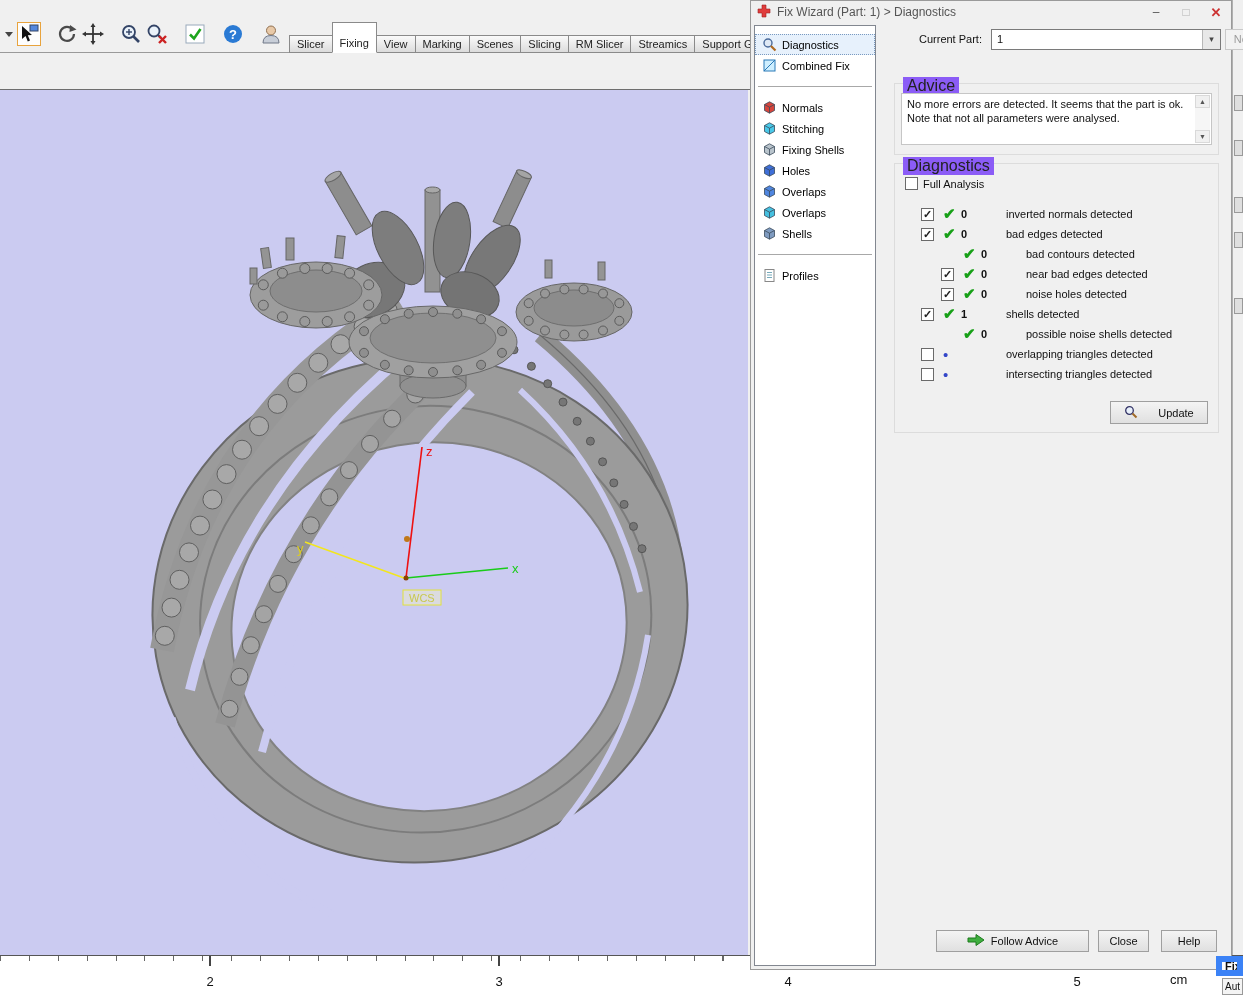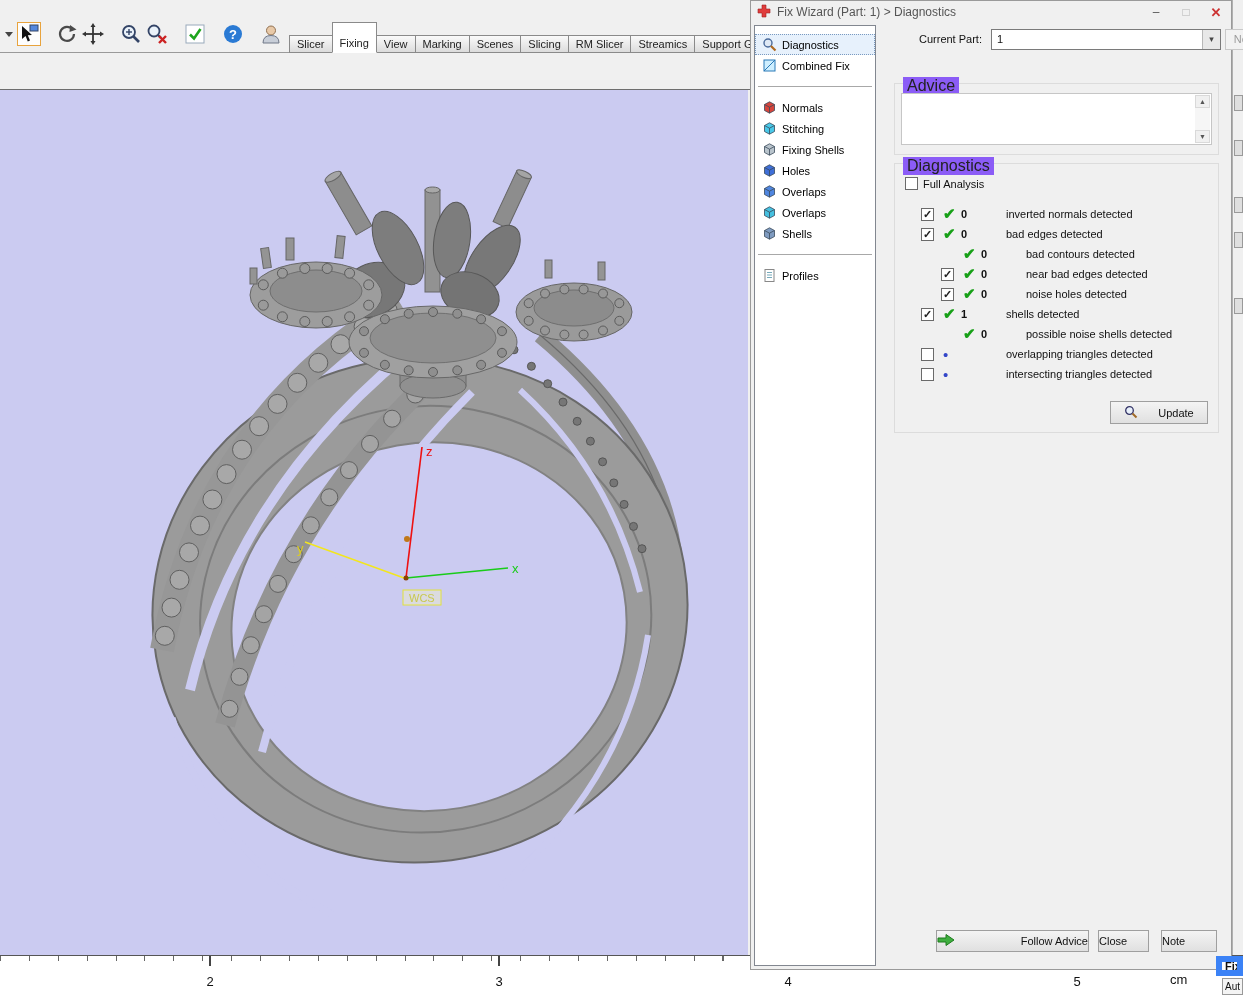--- a/index.html
+++ b/index.html
@@ -68,21 +68,21 @@
   .diag-row{display:flex;align-items:center;height:20px;padding-left:26px;font-size:11px;}
   .diag-row.indent1{padding-left:46px;}
   .cbcell{width:22px;display:flex;align-items:center;flex:0 0 auto;}
   .mark{width:18px;flex:0 0 auto;text-align:left;}
   .mark.check{color:#17a017;font-size:15px;font-weight:bold;}
   .mark.dot{color:#3346c8;font-size:15px;}
   .count{width:45px;font-weight:bold;flex:0 0 auto;}
   .dlabel{color:#111;white-space:nowrap;}
   .update-btn{position:absolute;right:10px;bottom:8px;width:98px;height:23px;gap:20px;}
 
-  .footer-btn{position:absolute;height:22px;gap:6px;justify-content:space-between;}
+  .footer-btn{position:absolute;height:22px;gap:6px;}
   .btn-follow{left:185px;top:929px;width:153px;}
   .btn-close{left:347px;top:929px;width:51px;}
   .btn-help{left:410px;top:929px;width:56px;}
 
   
   .right-strip{position:absolute;left:1232px;top:0;width:11px;height:955px;background:#f0f0f0;border-left:1px solid #b0b0b0;box-sizing:border-box;z-index:5;}
   .edge-chip{position:absolute;left:1px;width:9px;height:16px;background:#dfdfdf;border:1px solid #9a9a9a;box-sizing:border-box;}
   .fix-tab{position:absolute;left:1216px;top:956px;width:27px;height:20px;background:#fff;border:6px solid #3b82f6;box-sizing:border-box;font-size:11px;font-weight:bold;padding-left:3px;z-index:20;overflow:hidden;white-space:nowrap;display:flex;align-items:center;}
   .aut-tab{position:absolute;left:1222px;top:978px;width:21px;height:17px;background:#f4f4f4;border:1px solid #999;box-sizing:border-box;font-size:10px;padding-left:2px;z-index:20;overflow:hidden;white-space:nowrap;display:flex;align-items:center;}
 </style>
@@ -477,20 +477,21 @@
       <div class="combo">
         <span>1</span>
         <span class="combo-btn">▾</span>
       </div>
       <div class="btn disabled next-btn">Next</div>
     </div>
 
     <div class="groupbox advice-group">
       <span class="group-label">Advice</span>
       <div class="advice-box">
+        <div class="advice-text">No more errors are detected. It seems that the part is ok. Note that not all parameters were analysed.</div>
         <div class="advice-scroll">
           <div class="scroll-arrow up">▲</div>
           <div class="scroll-arrow down">▼</div>
         </div>
       </div>
     </div>
 
     <div class="groupbox diag-group">
       <span class="group-label">Diagnostics</span>
       <div class="full-analysis">
@@ -580,21 +581,21 @@
 
     <div class="btn footer-btn btn-follow">
       <span>
         <svg width="18" height="14" viewBox="0 0 18 14">
             <path d="M1 5 L9 5 L9 1.5 L17 7 L9 12.5 L9 9 L1 9 Z" fill="#3fae3f" stroke="#1c7a1c"></path>
           </svg>
       </span>
       <span>Follow Advice</span>
     </div>
     <div class="btn footer-btn btn-close">Close</div>
-    <div class="btn footer-btn btn-help">Note</div>
+    <div class="btn footer-btn btn-help">Help</div>
   </div>
 
   <div class="right-strip">
     <div class="edge-chip" style="top:95px"></div>
     <div class="edge-chip" style="top:140px"></div>
     <div class="edge-chip" style="top:197px"></div>
     <div class="edge-chip" style="top:232px"></div>
     <div class="edge-chip" style="top:298px"></div>
   </div>
   <div class="fix-tab">Fix I</div>

